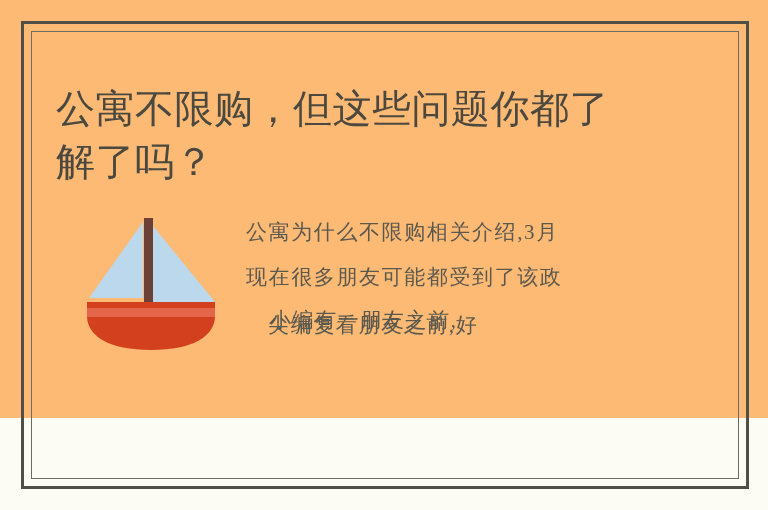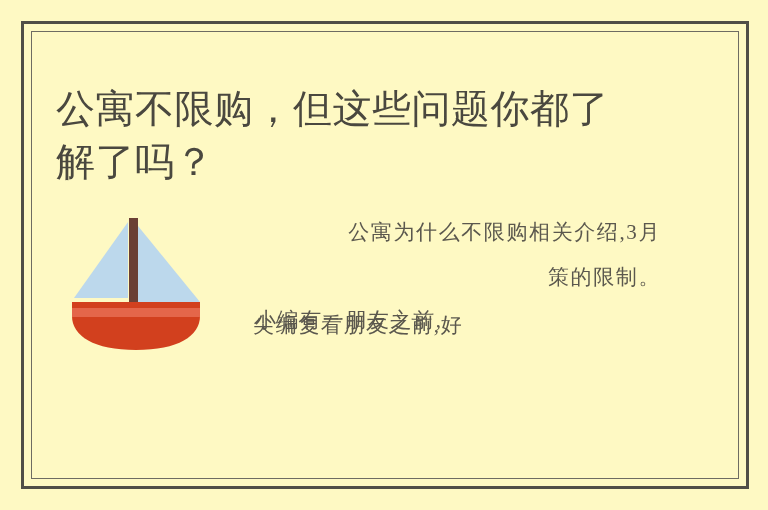--- a/index.html
+++ b/index.html
@@ -11,22 +11,22 @@
     width: 768px;
     height: 510px;
     background: #FDFCF4;
     font-family: "Liberation Sans", "DejaVu Sans", sans-serif;
     overflow: hidden;
   }
 
   .page {
     position: relative;
     width: 768px;
-    height: 510px;
-    background: #fef9c3;
+    height: 418px;
+    background: #fdba74;
     box-sizing: border-box;
   }
 
   
   .frame-outer {
     position: absolute;
     left: 21px;
     top: 21px;
     width: 728px;
     height: 468px;
@@ -55,25 +55,24 @@
     line-height: 53px;
     font-weight: 400;
     color: #4A483F;
     letter-spacing: 0.5px;
     white-space: pre-line;
   }
 
   
   .content {
     position: absolute;
-    left: 52px;
+    left: 67px;
     top: 196px;
     width: 656px;
     height: 262px;
-    text-align: right;
   }
 
   .illustration {
     position: absolute;
     left: 8px;
     top: 8px;
     width: 152px;
     height: 152px;
   }
   .illustration svg {
@@ -151,21 +150,21 @@
         <rect x="69" y="14" width="9" height="86" fill="#6B4035"></rect>
 
         <path d="M12,98 L140,98 L140,112 C140,132 118,146 76,146 C34,146 12,132 12,112 Z" fill="#D2401E"></path>
 
         <rect x="12" y="104" width="128" height="9" fill="#E4664A"></rect>
       </svg>
     </div>
 
     <div class="bodycopy">
       <span class="line">公寓为什么不限购相关介绍,3月</span>
-      <span class="line">策的限制。</span>
+      <span class="line">现在很多朋友可能都受到了该政</span>
 
       <span class="overlap-line">
         <span class="layer a">小编有一朋友之前,</span>
         <span class="layer b">尖编复看朋友之前,好</span>
       </span>
     </div>
 
   </div>
 </div>
 

